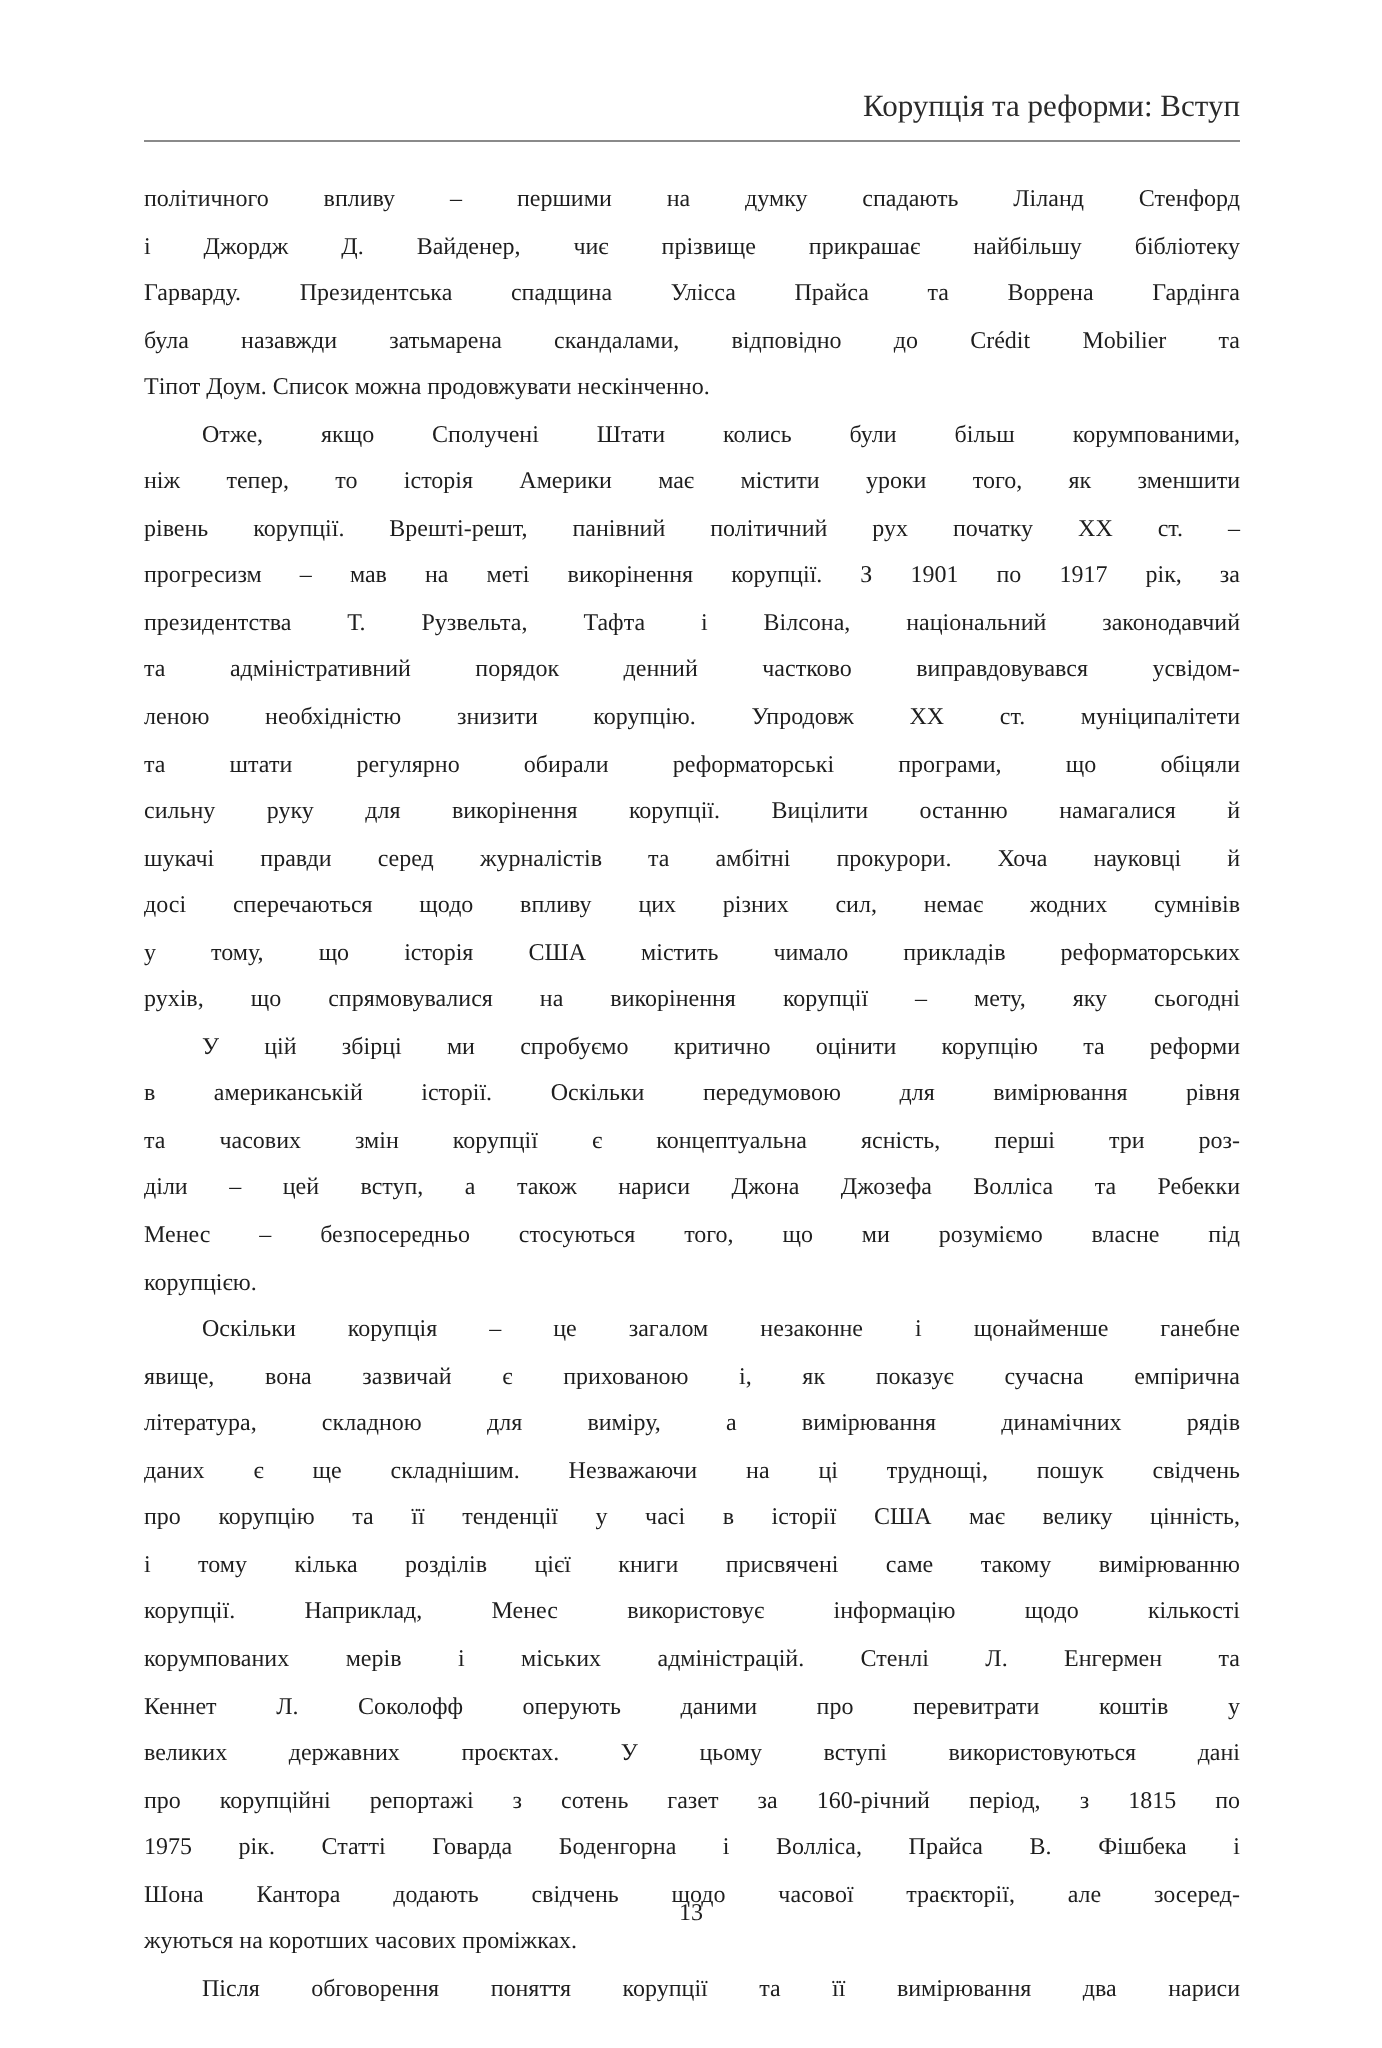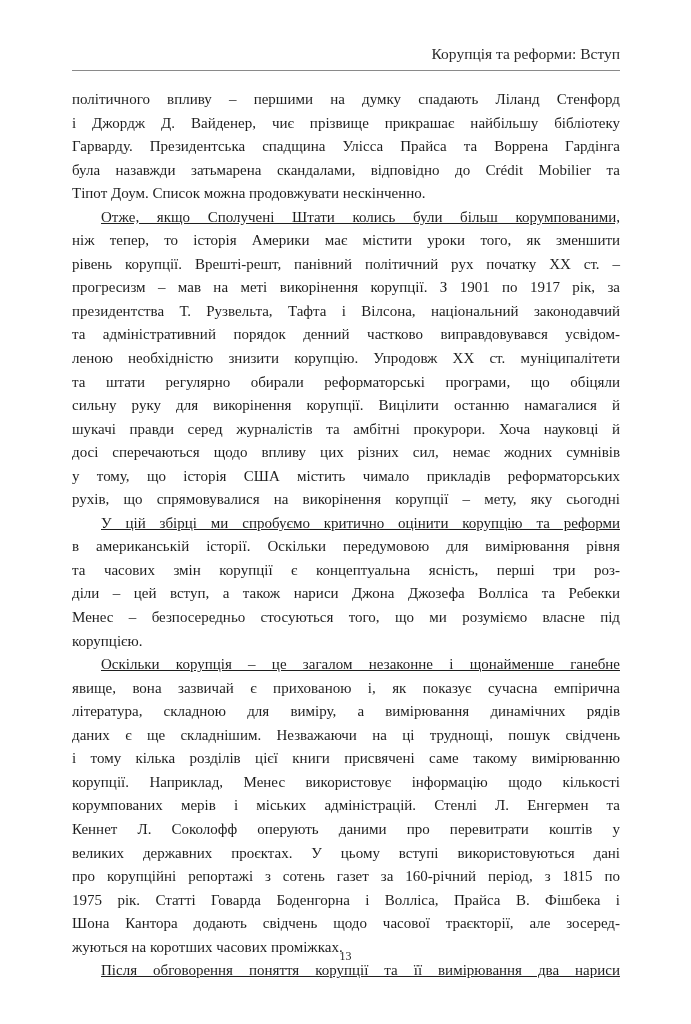--- a/index.html
+++ b/index.html
@@ -43,33 +43,32 @@
     .body-text {
       position: absolute;
       left: 72px;
       top: 88px;
       width: 548px;
     }
     .line {
       display: block;
       height: 23.55px;
       line-height: 23.55px;
-      font-size: 15px;
+      font-size: 12px;
       white-space: nowrap;
       text-align: justify;
       text-align-last: justify;
       overflow: visible;
     }
     .line.last {
       text-align: left;
       text-align-last: left;
     }
     .line.indent {
       padding-left: 29px;
-      text-decoration: underline;
     }
     .page-number {
       position: absolute;
       left: 0;
       top: 946px;
       width: 691px;
       text-align: center;
       font-size: 12px;
       line-height: 20px;
       color: #1e1e1e;
@@ -109,20 +108,21 @@
     <span class="line">в американській історії. Оскільки передумовою для вимірювання рівня</span>
     <span class="line">та часових змін корупції є концептуальна ясність, перші три роз-</span>
     <span class="line">діли – цей вступ, а також нариси Джона Джозефа Волліса та Ребекки</span>
     <span class="line">Менес – безпосередньо стосуються того, що ми розуміємо власне під</span>
     <span class="line last">корупцією.</span>
 
     <span class="line indent">Оскільки корупція – це загалом незаконне і щонайменше ганебне</span>
     <span class="line">явище, вона зазвичай є прихованою і, як показує сучасна емпірична</span>
     <span class="line">література, складною для виміру, а вимірювання динамічних рядів</span>
     <span class="line">даних є ще складнішим. Незважаючи на ці труднощі, пошук свідчень</span>
+    <span class="line">про корупцію та її тенденції у часі в історії США має велику цінність,</span>
     <span class="line">і тому кілька розділів цієї книги присвячені саме такому вимірюванню</span>
     <span class="line">корупції. Наприклад, Менес використовує інформацію щодо кількості</span>
     <span class="line">корумпованих мерів і міських адміністрацій. Стенлі Л. Енгермен та</span>
     <span class="line">Кеннет Л. Соколофф оперують даними про перевитрати коштів у</span>
     <span class="line">великих державних проєктах. У цьому вступі використовуються дані</span>
     <span class="line">про корупційні репортажі з сотень газет за 160-річний період, з 1815 по</span>
     <span class="line">1975 рік. Статті Говарда Боденгорна і Волліса, Прайса В. Фішбека і</span>
     <span class="line">Шона Кантора додають свідчень щодо часової траєкторії, але зосеред-</span>
     <span class="line last">жуються на коротших часових проміжках.</span>
 

